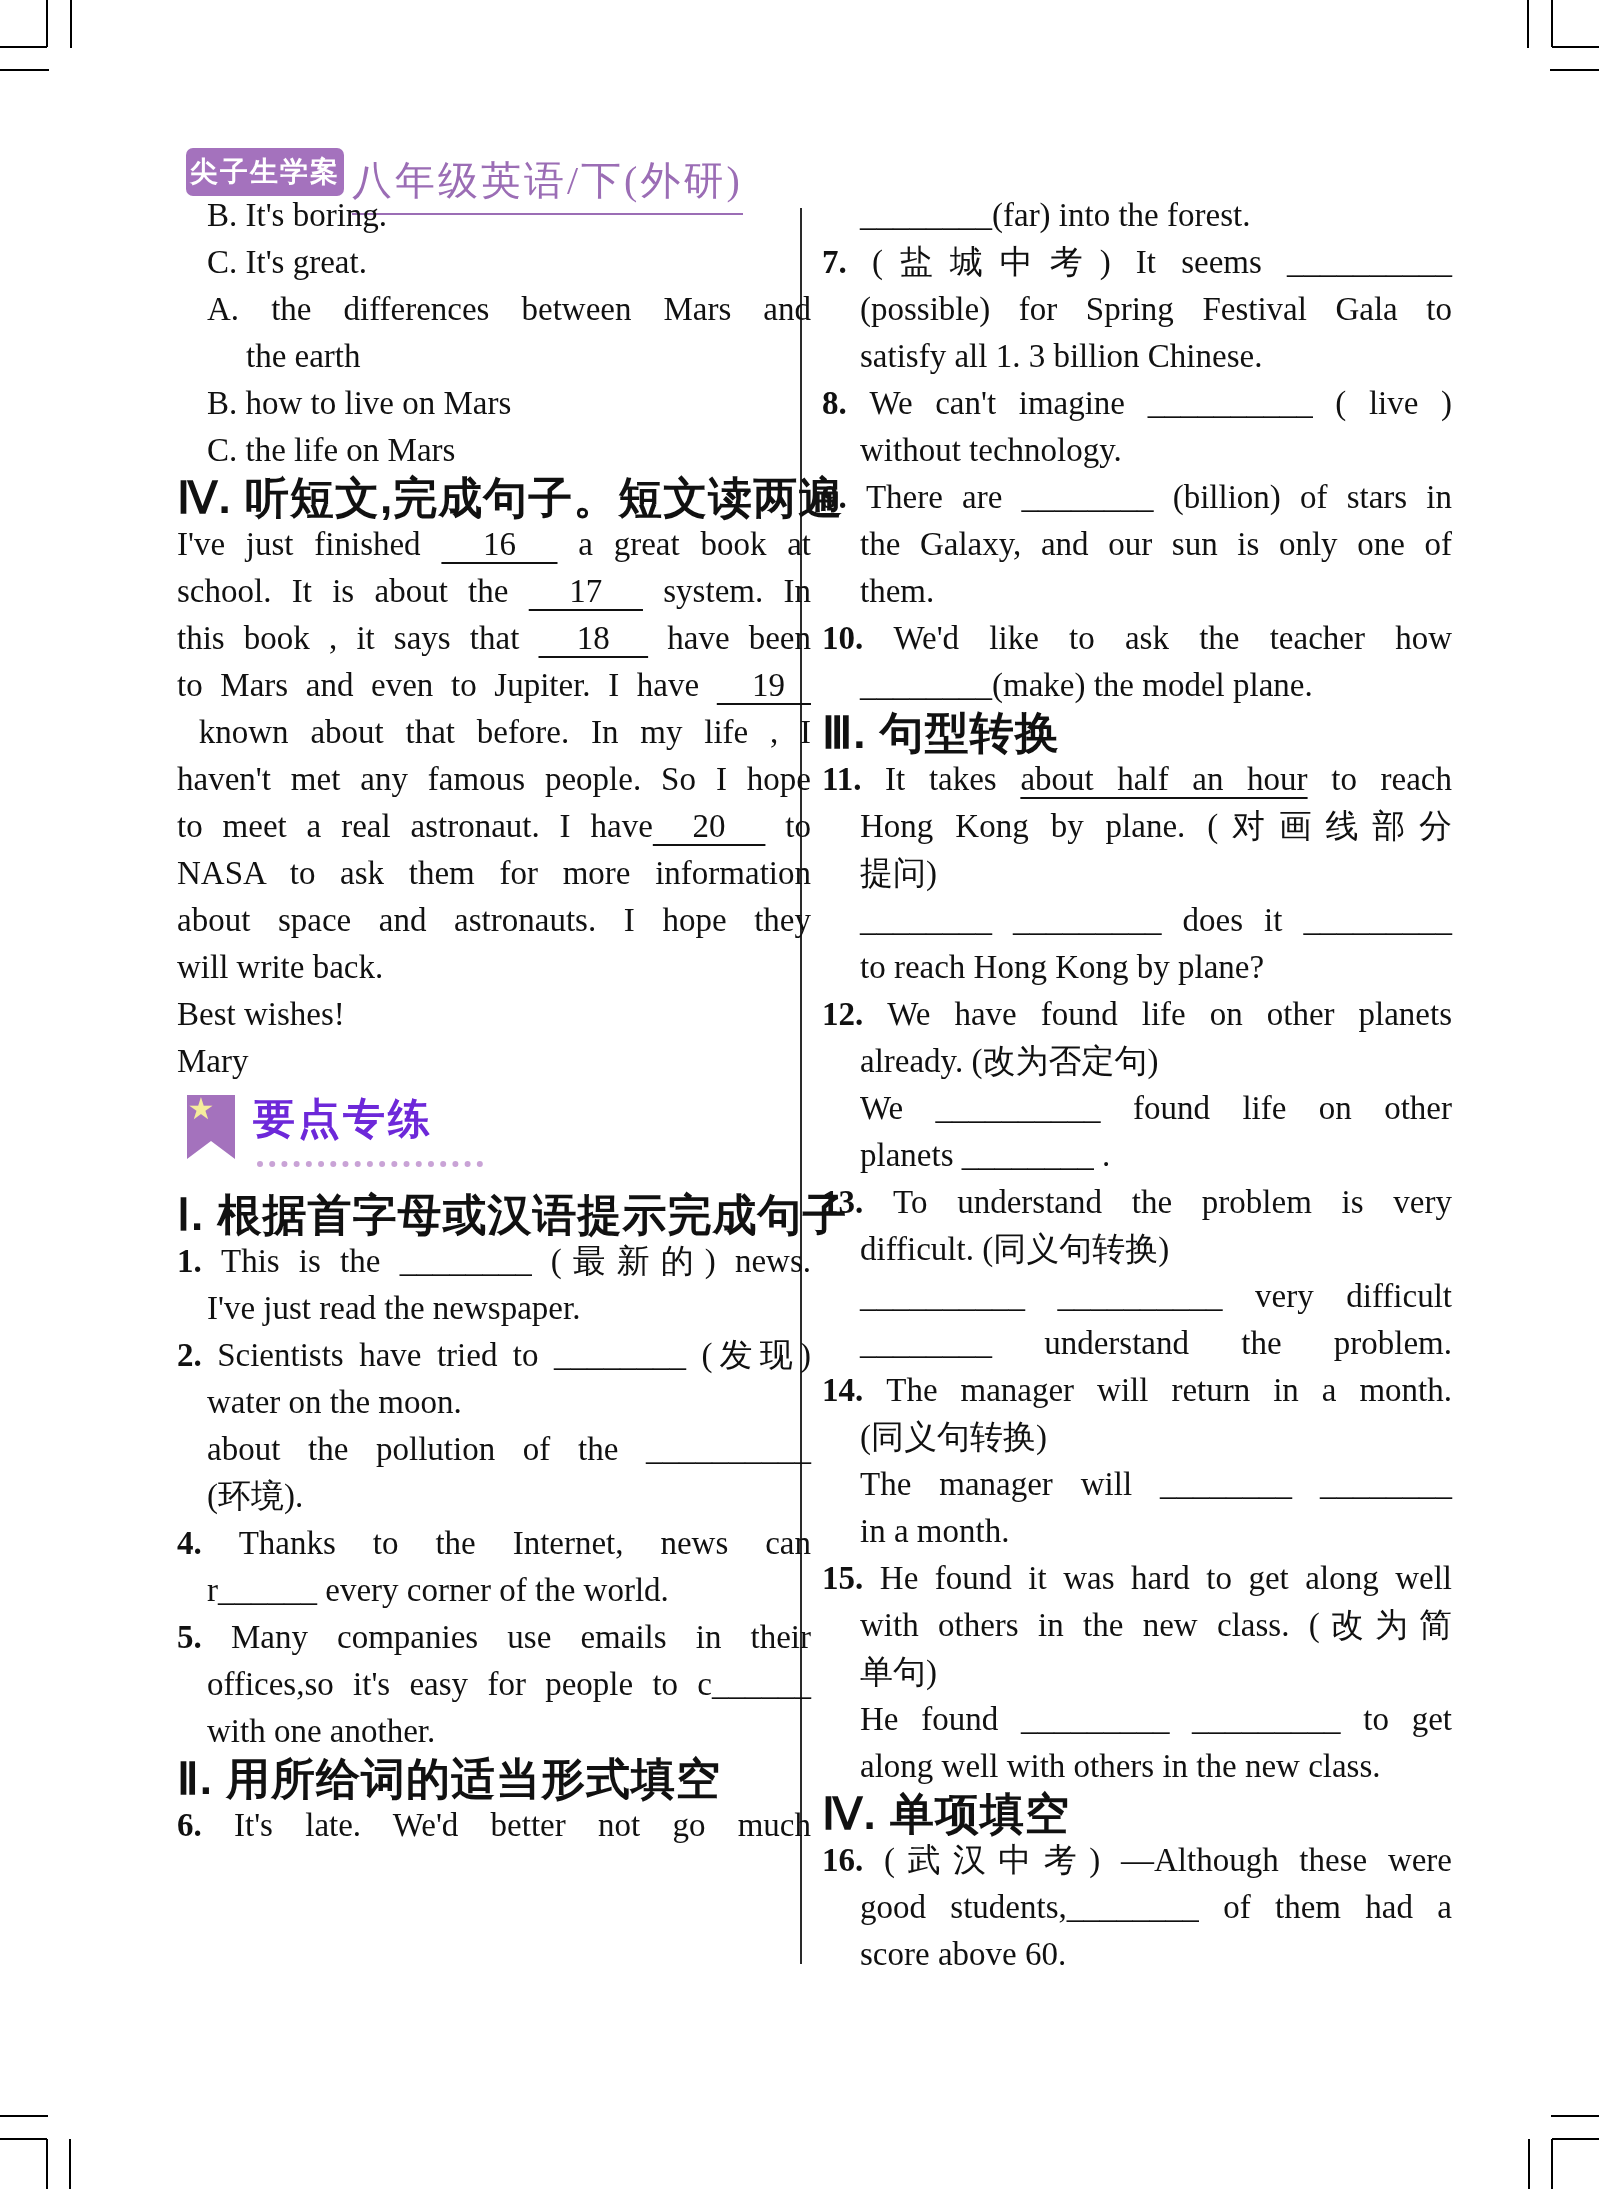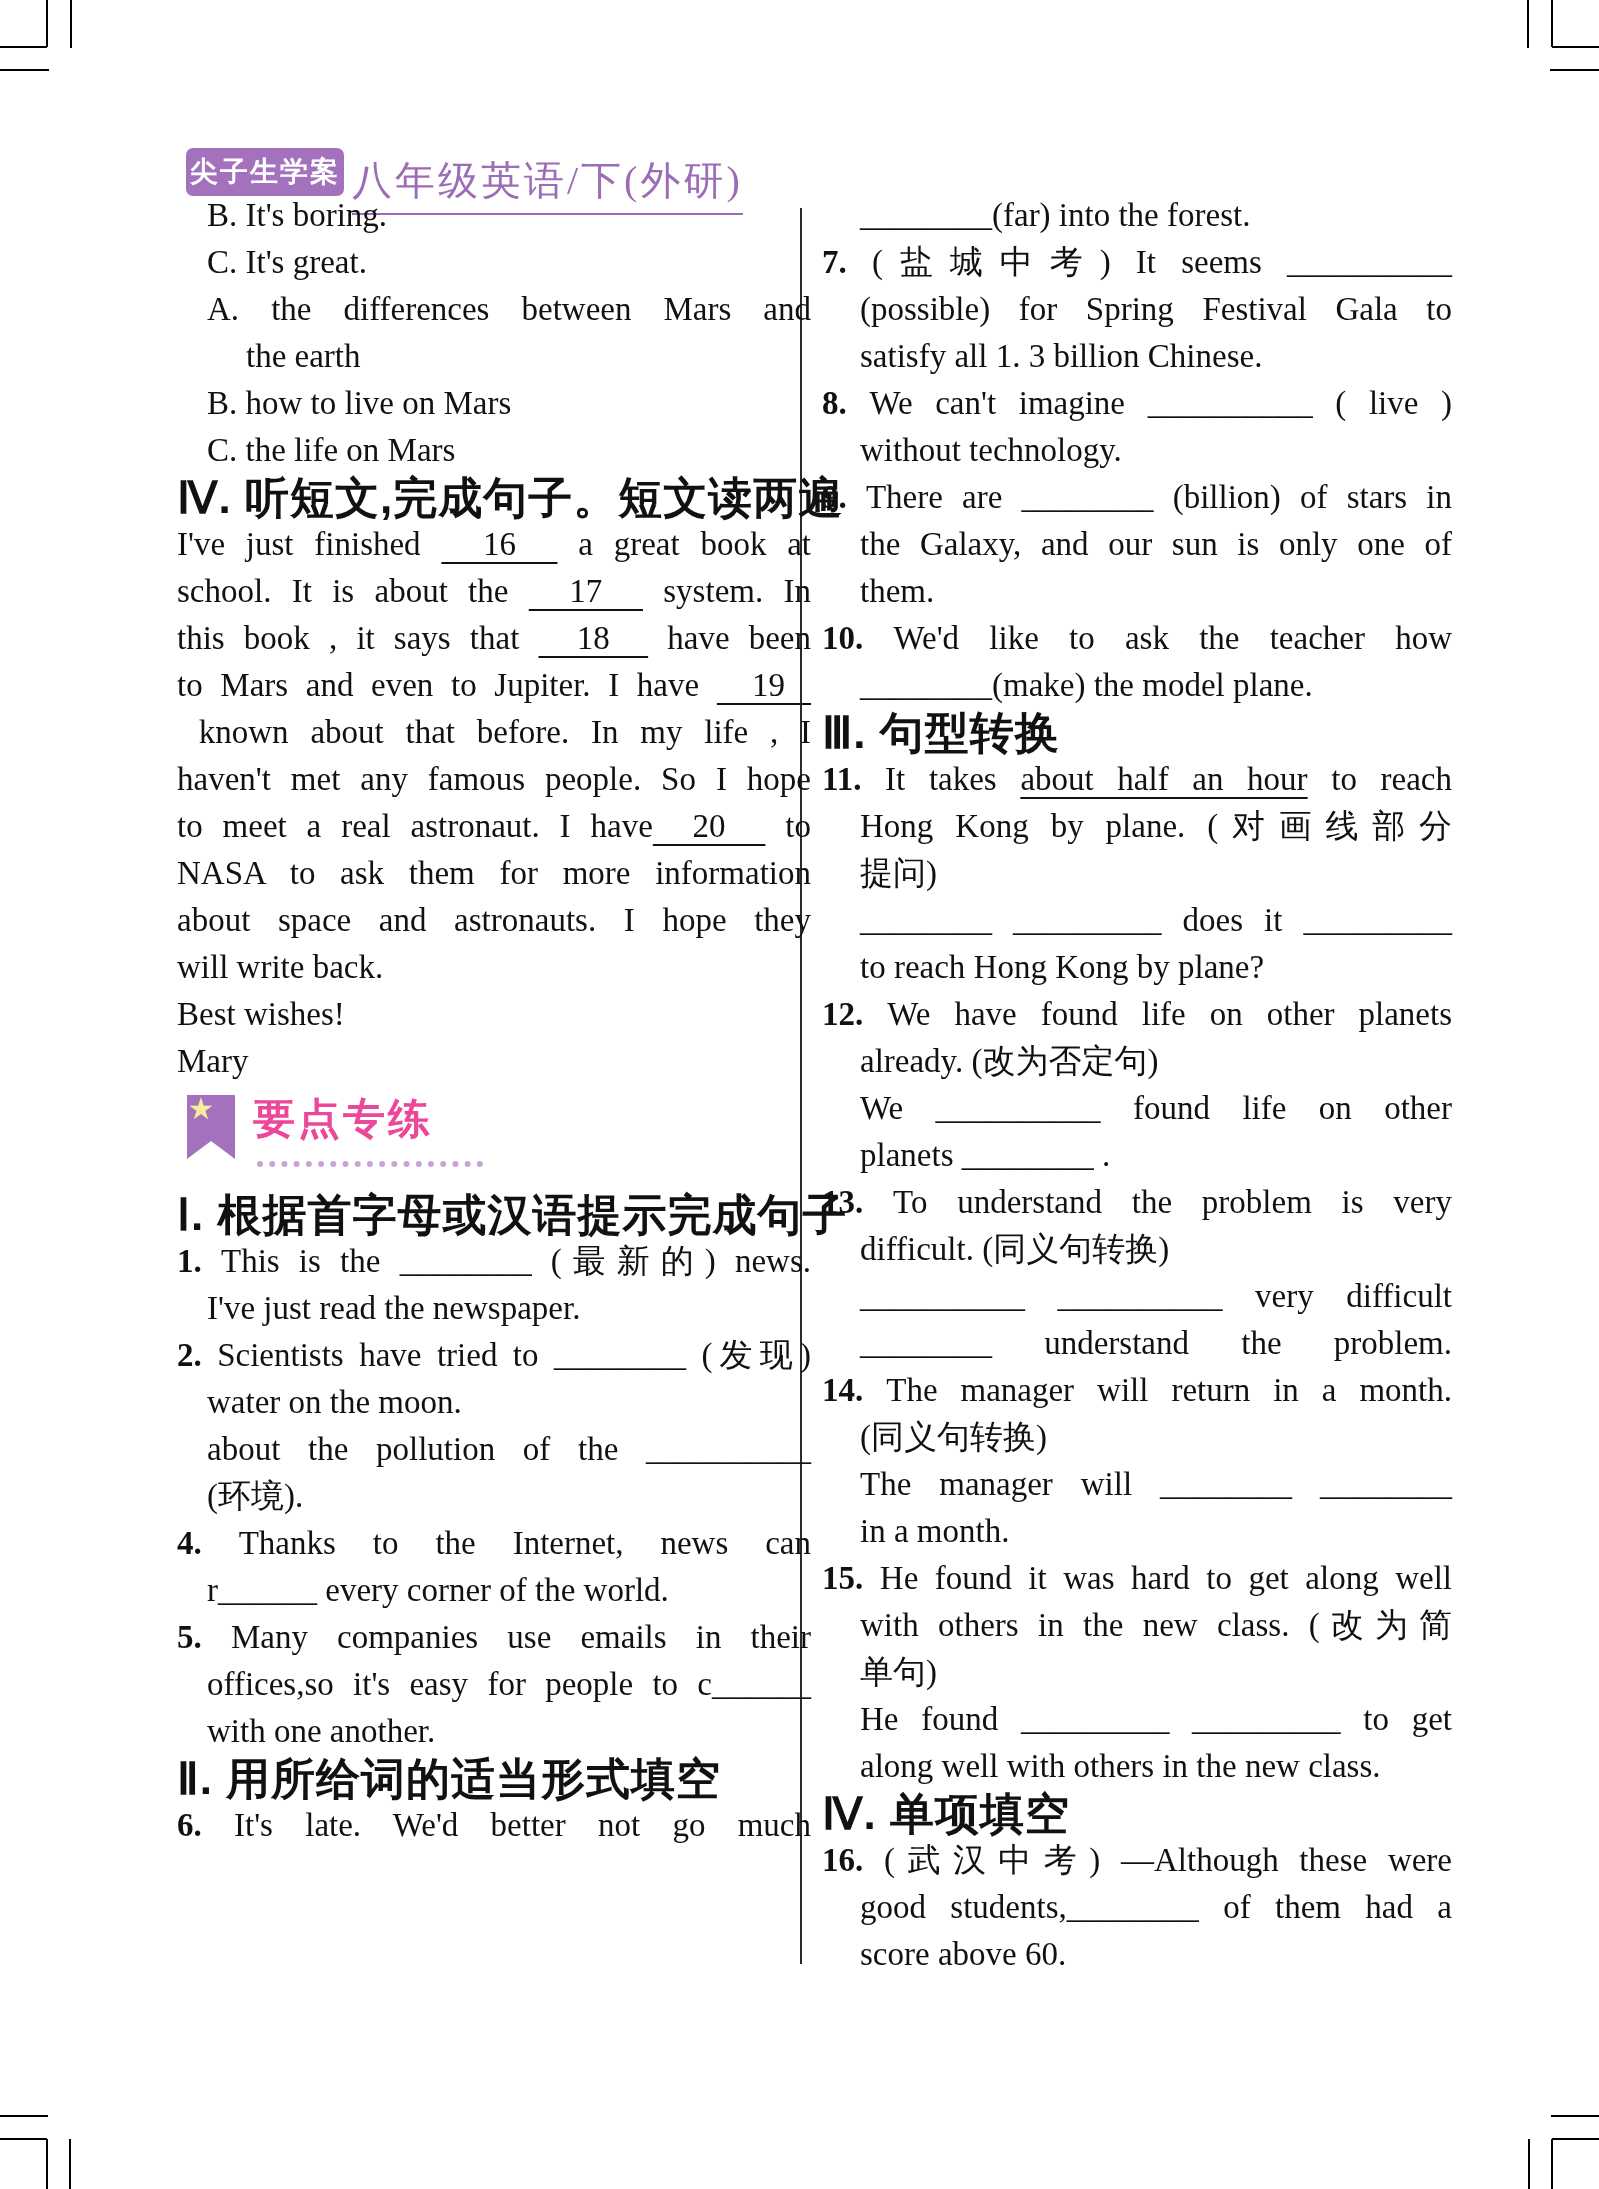--- a/index.html
+++ b/index.html
@@ -28,21 +28,21 @@
   .line.h{font-family:"Liberation Sans", sans-serif;font-weight:bold;font-size:44px;letter-spacing:1px;}
   .b{font-weight:bold;}
   .u{text-decoration:underline;text-underline-offset:7px;text-decoration-thickness:2px;}
   
   .kp{position:relative;height:102px;margin:4px 0 0 0;}
   .kp-ribbon{position:absolute;left:10px;top:6px;width:48px;height:64px;background:#a472bd;
              -webkit-clip-path:polygon(0 0,100% 0,100% 100%,50% 72%,0 100%);
              clip-path:polygon(0 0,100% 0,100% 100%,50% 72%,0 100%);}
   .kp-star{position:absolute;left:0;top:2px;width:48px;text-align:center;font-size:30px;color:#f5ec9c;
            font-family:"DejaVu Sans", sans-serif;}
-  .kp-text{position:absolute;left:76px;top:2px;font-size:42px;font-weight:bold;color:#ec4899;
+  .kp-text{position:absolute;left:76px;top:2px;font-size:42px;font-weight:bold;color:#6d28d9;
            font-family:"Liberation Sans", sans-serif;letter-spacing:3px;}
   .kp-dots{position:absolute;left:80px;top:72px;width:226px;border-bottom:6px dotted #c9a3d6;}
 </style>
 </head>
 <body>
 
 <div class="page">
 
   <div class="cm" style="left:46px;top:0;width:2px;height:47px"></div>
   <div class="cm" style="left:70px;top:0;width:2px;height:48px"></div>

